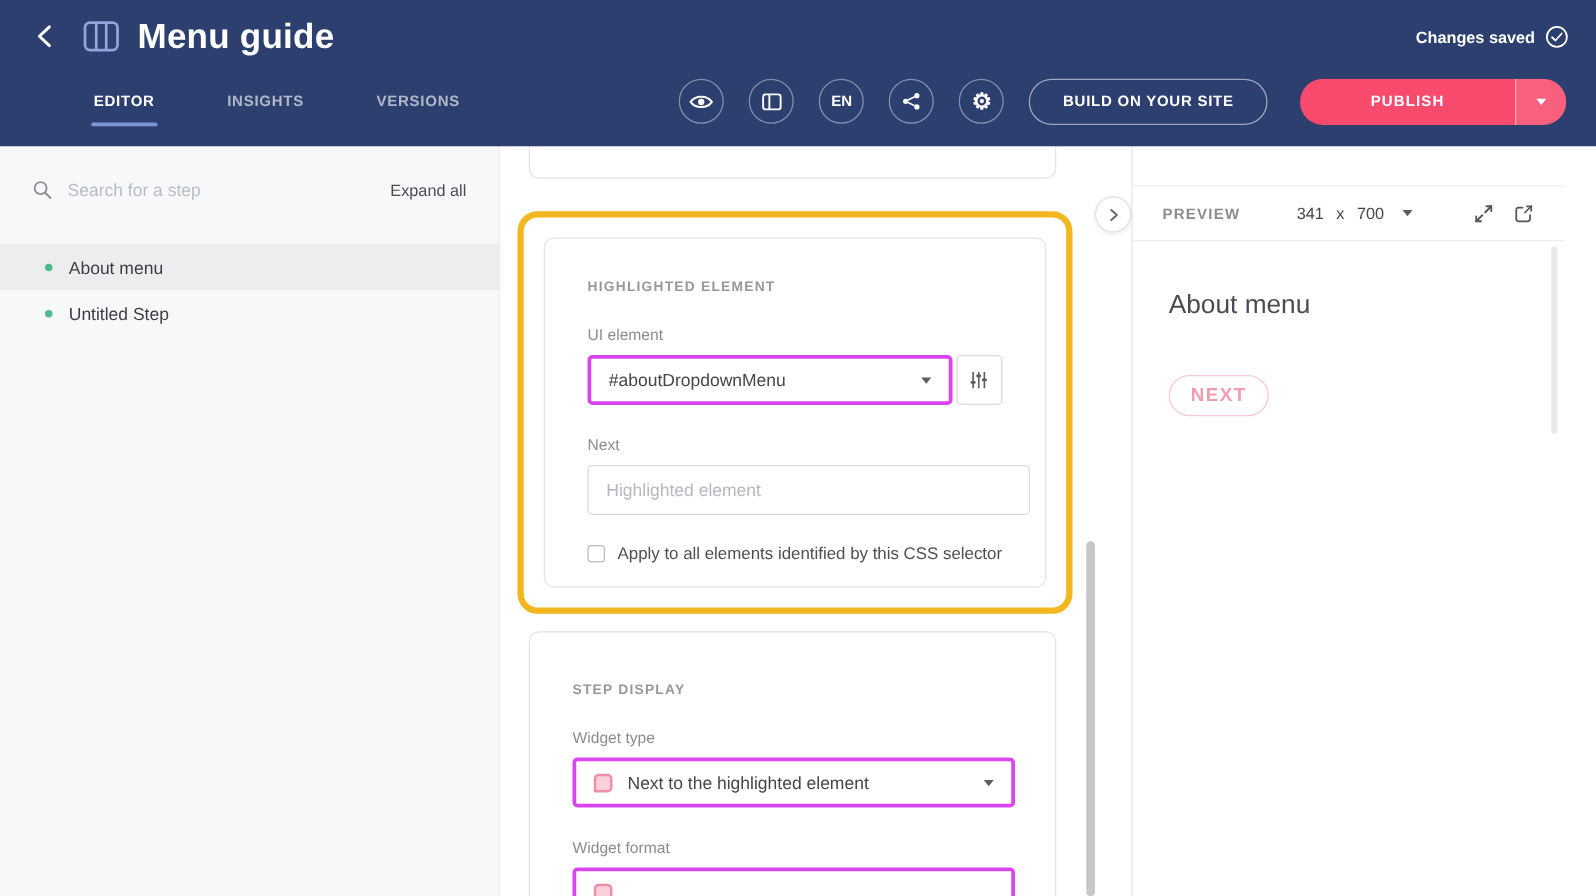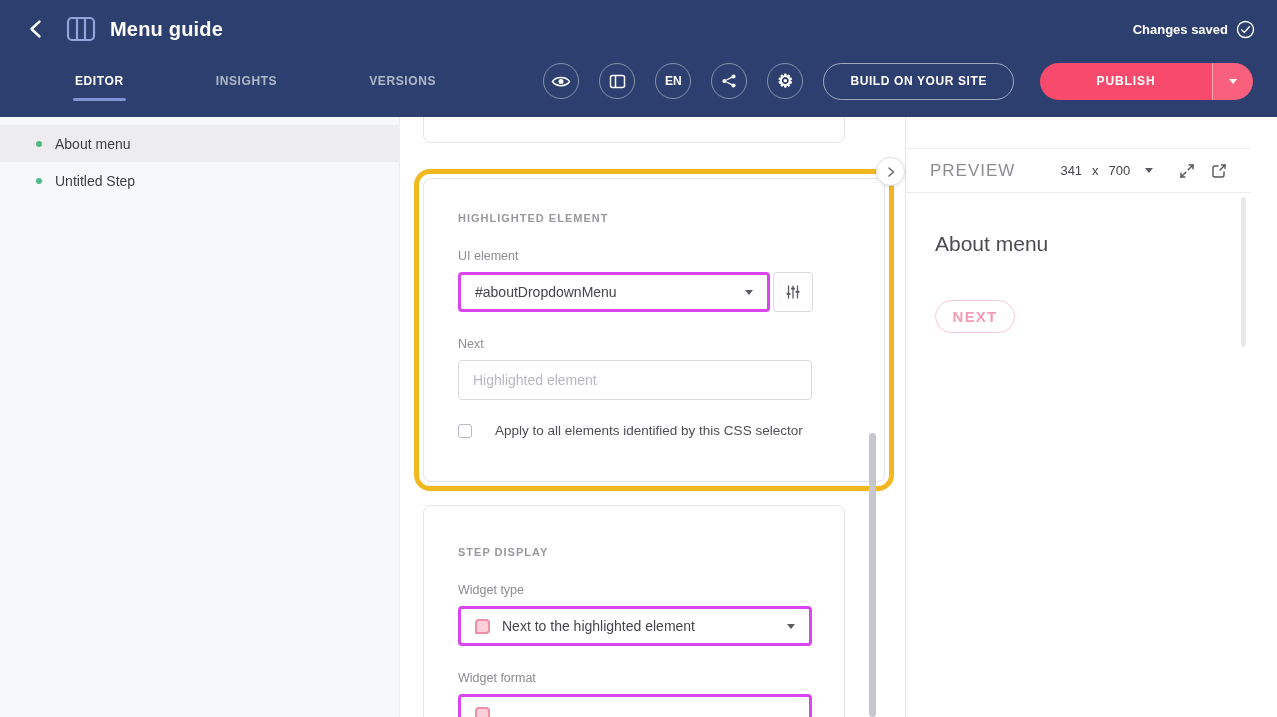--- a/index.html
+++ b/index.html
@@ -5,24 +5,24 @@
   *{margin:0;padding:0;box-sizing:border-box;}
   html,body{width:1277px;height:717px;}
   body{font-family:"Liberation Sans",sans-serif;background:#fff;}
   .app{position:relative;width:1277px;height:717px;overflow:hidden;background:#fff;}
 
   
   .topbar{position:absolute;top:0;left:0;right:0;height:117px;background:var(--header,#2d3f6e);z-index:5;}
   .row1{position:absolute;top:0;left:0;right:0;height:58px;display:flex;align-items:center;}
   .back-btn{margin-left:22px;width:30px;height:30px;background:none;border:none;display:flex;align-items:center;justify-content:center;cursor:pointer;}
   .logo{margin-left:14px;display:flex;align-items:center;}
-  .app-title{margin-left:14px;font-size:20px;font-weight:700;color:#fff;letter-spacing:.2px;}
+  .app-title{margin-left:14px;font-size:28px;font-weight:700;color:#fff;letter-spacing:.2px;}
   .saved{margin-left:auto;margin-right:22px;display:flex;align-items:center;gap:8px;color:#fff;font-size:13px;font-weight:700;}
   .row2{position:absolute;top:58px;left:0;right:0;height:46px;display:flex;align-items:center;}
-  .tabs{display:flex;gap:92px;margin-left:75px;}
+  .tabs{display:flex;gap:58px;margin-left:75px;}
   .tab{position:relative;font-size:12px;font-weight:700;letter-spacing:.6px;color:rgba(255,255,255,.62);cursor:pointer;text-decoration:none;background:none;border:none;font-family:inherit;}
   .tab.active{color:#fff;}
   .tab.active::after{content:"";position:absolute;left:-2px;right:-2px;bottom:-13px;height:3px;background:var(--tab-underline,#8093d6);border-radius:2px;}
   .actions{margin-left:auto;margin-right:24px;display:flex;align-items:center;gap:20px;}
   .icon-btn{width:36px;height:36px;border-radius:50%;border:1px solid rgba(255,255,255,.42);background:transparent;color:#fff;display:flex;align-items:center;justify-content:center;font-size:12px;font-weight:700;cursor:pointer;font-family:inherit;}
   .gear-glyph{font-size:18px;line-height:1;color:#fff;}
   .build-btn{height:37px;padding:0 26px;border-radius:19px;border:1px solid rgba(255,255,255,.55);background:transparent;color:#fff;font-size:12px;font-weight:700;letter-spacing:.6px;cursor:pointer;font-family:inherit;}
   .publish{display:flex;height:37px;border-radius:19px;overflow:hidden;margin-left:6px;}
   .publish-main{width:172px;background:var(--accent-pink,#f74a6d);border:none;color:#fff;font-size:12px;font-weight:700;letter-spacing:.9px;cursor:pointer;font-family:inherit;}
   .publish-caret{width:41px;background:var(--accent-pink-light,#f8607e);border:none;border-left:1px solid rgba(255,255,255,.45);display:flex;align-items:center;justify-content:center;cursor:pointer;}
@@ -37,47 +37,47 @@
   .expand-all{font-size:13px;color:#4b4b52;cursor:pointer;white-space:nowrap;background:none;border:none;font-family:inherit;}
   .steps{list-style:none;margin-top:8px;}
   .step{height:37px;display:flex;align-items:center;padding-left:36px;gap:13px;font-size:14px;color:#3d3d44;cursor:pointer;}
   .step.active{background:#ededf0;}
   .dot{width:6px;height:6px;border-radius:50%;background:var(--step-dot-green,#4fb98c);flex:none;}
 
   
   .editor{position:absolute;top:117px;left:401px;width:505px;bottom:0;background:#fff;}
   .card{background:#fff;border:1px solid #e4e4e8;border-radius:8px;}
   .card-top{position:absolute;top:-16px;left:22px;width:422px;height:42px;}
-  .ring{position:absolute;top:52px;left:13px;width:480px;height:322px;border:5px solid var(--highlight-yellow,#f2b71f);border-radius:16px;padding:4px;background:#fff;}
+  .ring{position:absolute;top:52px;left:13px;width:444px;height:322px;border:5px solid var(--highlight-yellow,#f2b71f);border-radius:16px;padding:16px;background:#fff;}
   .he-card{width:100%;height:100%;padding:0 34px;}
   .section-title{margin-top:33px;font-size:11px;font-weight:700;letter-spacing:1px;color:#97979e;}
   .sd-card .section-title{margin-top:40px;}
   .field-label{display:block;margin-top:25px;font-size:12.5px;color:#8c8c92;}
   .field-row{margin-top:9px;display:flex;gap:3px;}
   .select{height:40px;border:3px solid #d946ef;border-radius:4px;background:#fff;display:flex;align-items:center;padding:0 14px;font-size:14px;color:#45454b;cursor:pointer;}
   .select .value{flex:1;text-align:left;}
   .ui-select{width:312px;}
   .tune-btn{width:40px;height:40px;border:1px solid #dadade;border-radius:4px;background:#fff;display:flex;align-items:center;justify-content:center;cursor:pointer;}
   .text-input{margin-top:9px;width:354px;height:40px;border:1px solid #dadade;border-radius:4px;padding:0 14px;font-size:14px;color:#45454b;outline:none;font-family:inherit;display:block;}
   .text-input::placeholder{color:#b7b7bf;}
-  .checkbox-row{margin-top:23px;display:flex;align-items:center;gap:23px;font-size:13.5px;color:#4e4e55;cursor:pointer;}
+  .checkbox-row{margin-top:23px;display:flex;align-items:center;gap:10px;font-size:13.5px;color:#4e4e55;cursor:pointer;}
   .checkbox{width:14px;height:14px;border:1px solid #b9b9c1;border-radius:3px;background:#fff;flex:none;}
   .sd-card{position:absolute;top:388px;left:22px;width:422px;height:320px;padding:0 34px;}
   .wide-select{margin-top:9px;width:354px;}
   .pink-icon{width:15px;height:15px;border:2px solid #ef8fa7;background:#fbd0db;border-radius:4px 4px 4px 1px;margin-right:12px;flex:none;}
   .editor-scrollbar{position:absolute;top:0;right:30px;width:7px;height:100%;}
   .editor-scrollbar .thumb{position:absolute;top:316px;left:0;width:7px;height:284px;background:#c6c6cb;border-radius:4px;}
 
   
   .collapse-btn{position:absolute;left:876px;top:157px;width:29px;height:29px;border-radius:50%;background:#fff;border:1px solid #e3e3e7;box-shadow:0 1px 4px rgba(0,0,0,.10);z-index:6;display:flex;align-items:center;justify-content:center;cursor:pointer;}
 
   
   .preview{position:absolute;left:905px;top:117px;width:346px;bottom:0;background:#fff;border-left:1px solid #e7e7ea;}
   .preview-header{position:absolute;top:31px;left:0;right:0;height:45px;border-top:1px solid #ededf0;border-bottom:1px solid #ededf0;display:flex;align-items:center;padding:0 24px;}
-  .preview-label{font-size:17px;font-weight:400;letter-spacing:1px;color:#8c8c92;}
+  .preview-label{font-size:12px;font-weight:700;letter-spacing:1px;color:#8c8c92;}
   .size-ctrl{margin-left:45px;display:flex;align-items:center;gap:10px;font-size:13px;color:#45454b;cursor:pointer;background:none;border:none;font-family:inherit;}
   .size-ctrl .caret{margin-left:5px;}
   .ph-actions{margin-left:auto;display:flex;align-items:center;gap:16px;}
   .ph-btn{background:none;border:none;cursor:pointer;display:flex;padding:0;}
   .preview-body{position:absolute;top:76px;left:0;right:0;bottom:0;}
   .preview-title{margin:39px 0 0 29px;font-size:21px;font-weight:500;color:#4b4b52;}
   .next-btn{margin:44px 0 0 29px;width:80px;height:33px;border-radius:17px;border:1px solid #f7c8d4;background:#fff;color:#f29cb3;font-size:15px;font-weight:700;letter-spacing:1.2px;cursor:pointer;font-family:inherit;}
   .preview-scrollbar{position:absolute;top:4px;right:5px;width:5px;height:150px;background:#e9e9ec;border-radius:3px;cursor:pointer;}
 </style>
 </head>
@@ -147,20 +147,28 @@
           <button class="publish-main">PUBLISH</button>
           <button class="publish-caret">
             <span class="caret white"></span>
           </button>
         </div>
       </div>
     </div>
   </header>
 
   <aside class="sidebar">
+    <div class="search-row">
+      <svg width="16" height="16" viewBox="0 0 16 16">
+          <circle cx="6.5" cy="6.5" r="4.8" fill="none" stroke="#8f8f96" stroke-width="1.5"></circle>
+          <line x1="10.2" y1="10.2" x2="14.4" y2="14.4" stroke="#8f8f96" stroke-width="1.5" stroke-linecap="round"></line>
+        </svg>
+      <input class="search-input" placeholder="Search for a step" style="">
+      <button class="expand-all">Expand all</button>
+    </div>
     <ul class="steps">
       <li class="step active">
         <span class="dot"></span>
         <span>About menu</span>
       </li>
       <li class="step">
         <span class="dot"></span>
         <span>Untitled Step</span>
       </li>
     </ul>

